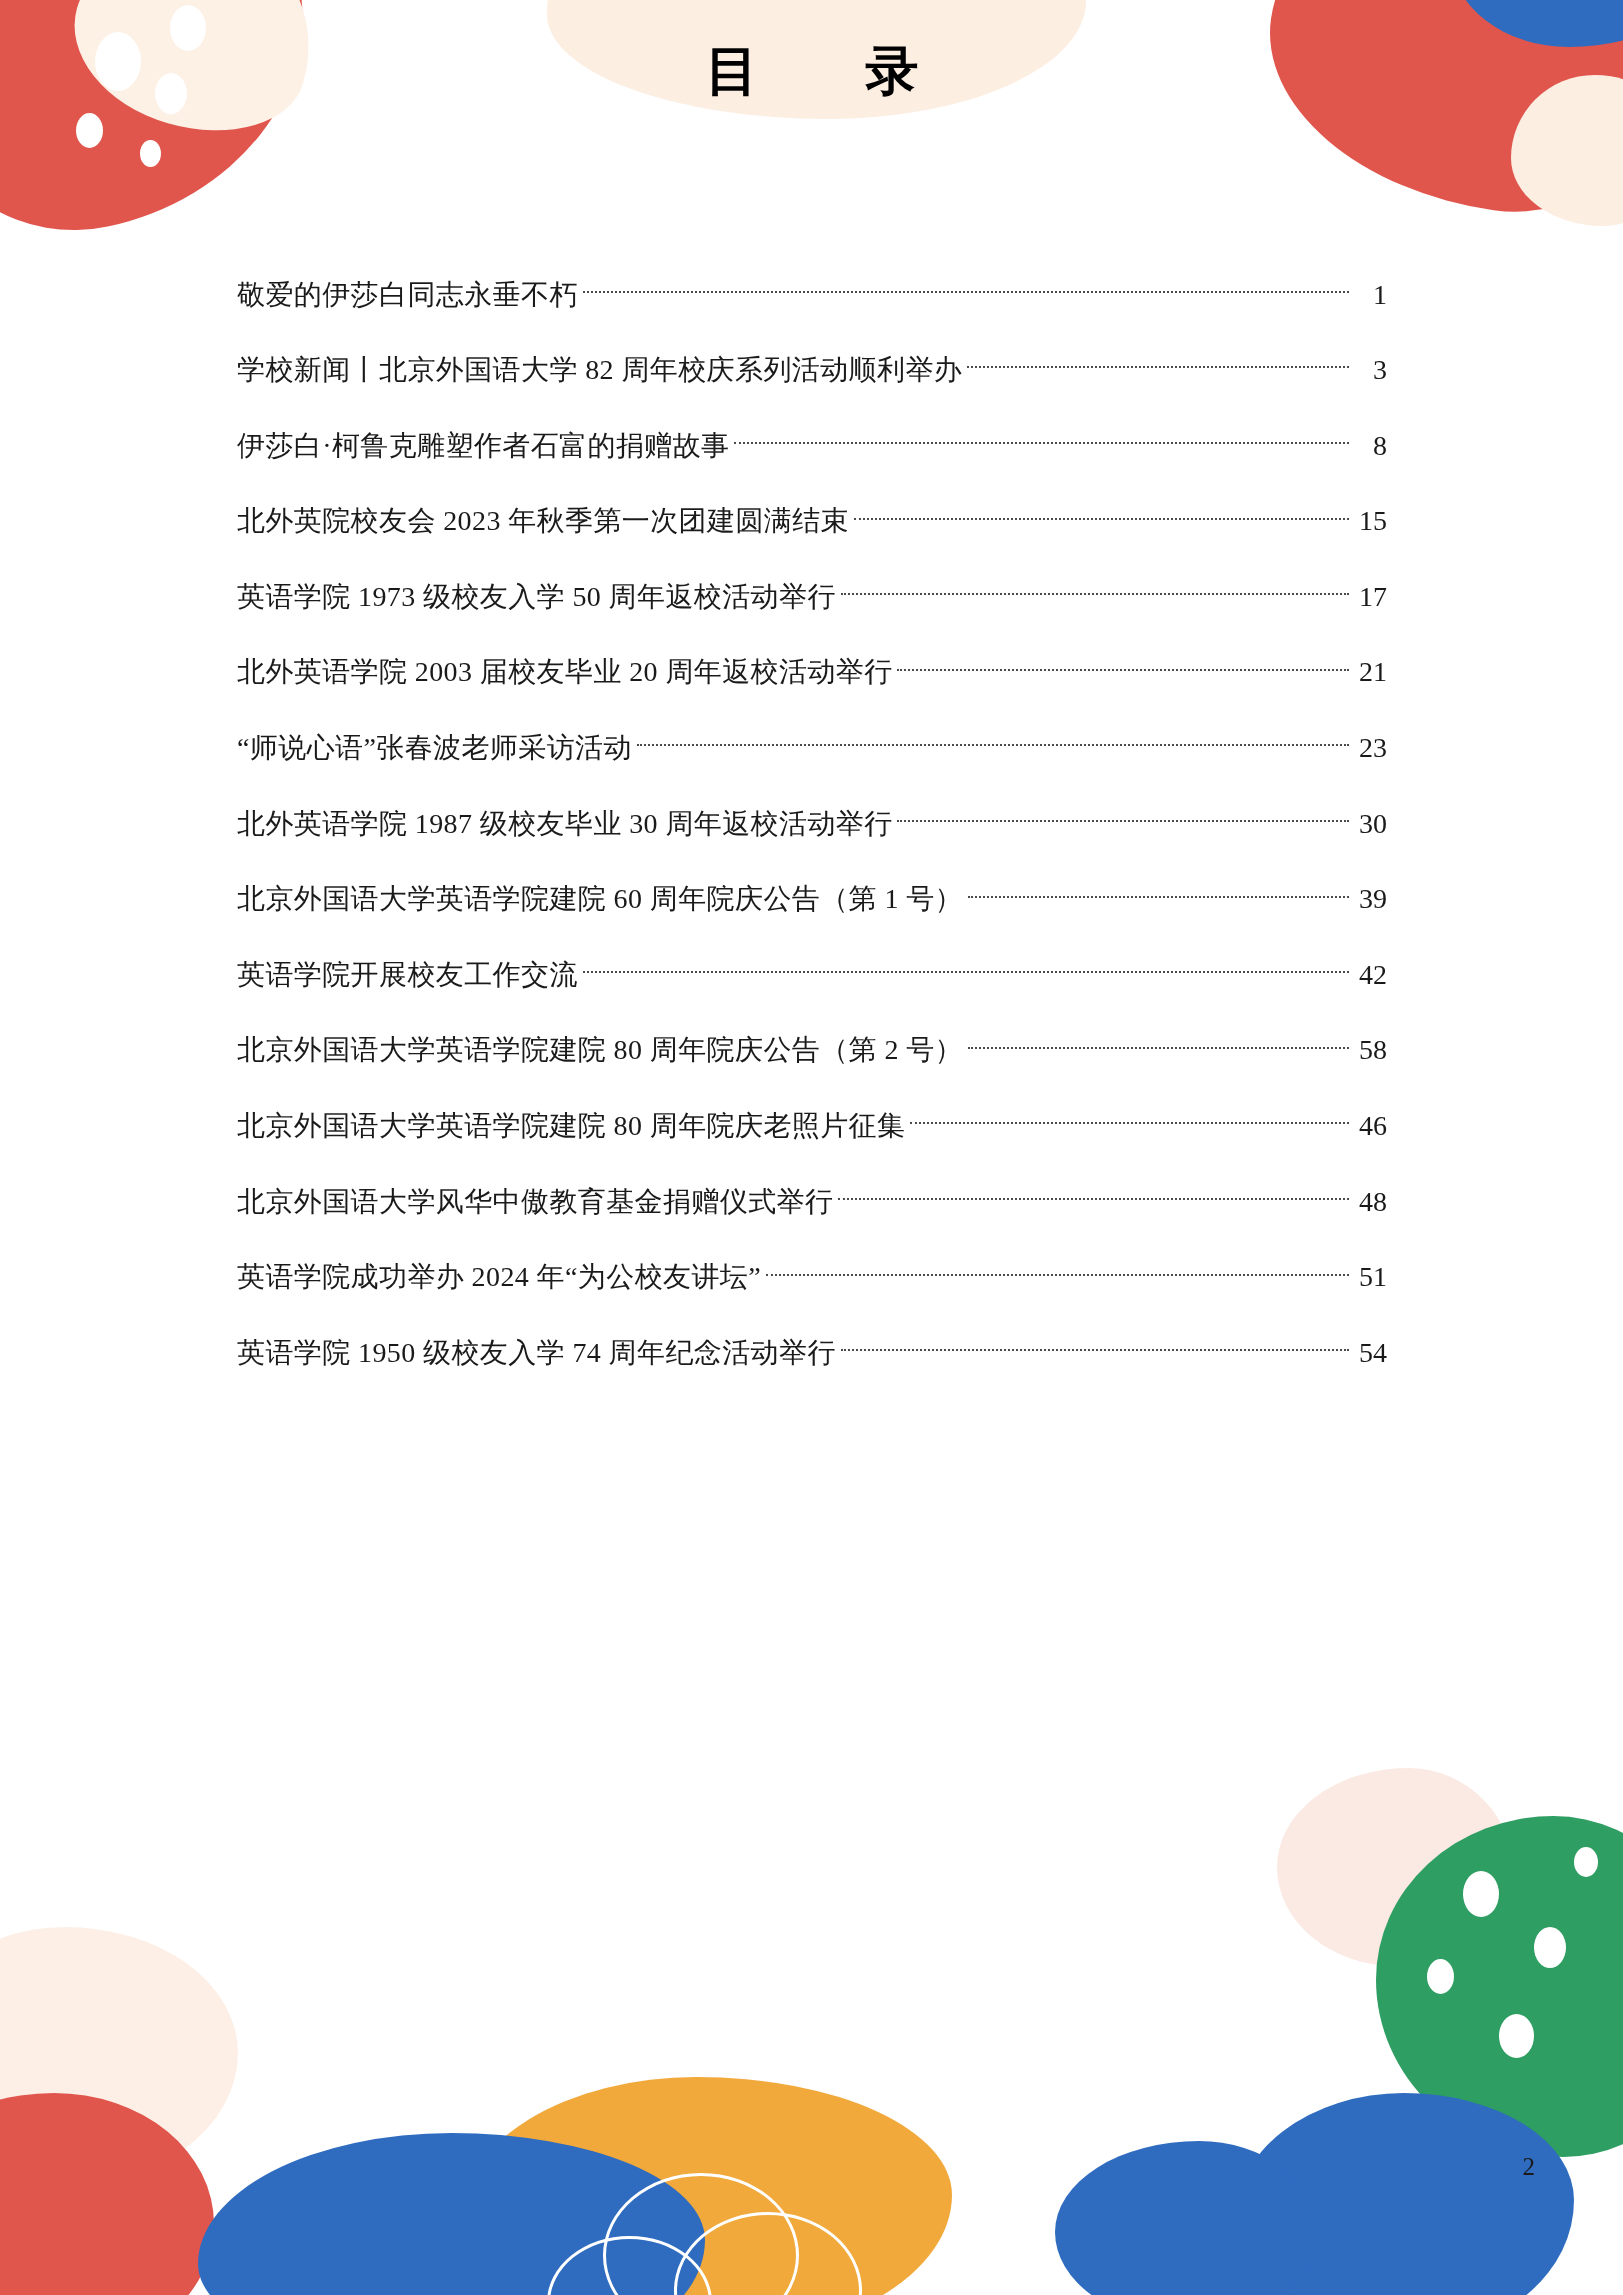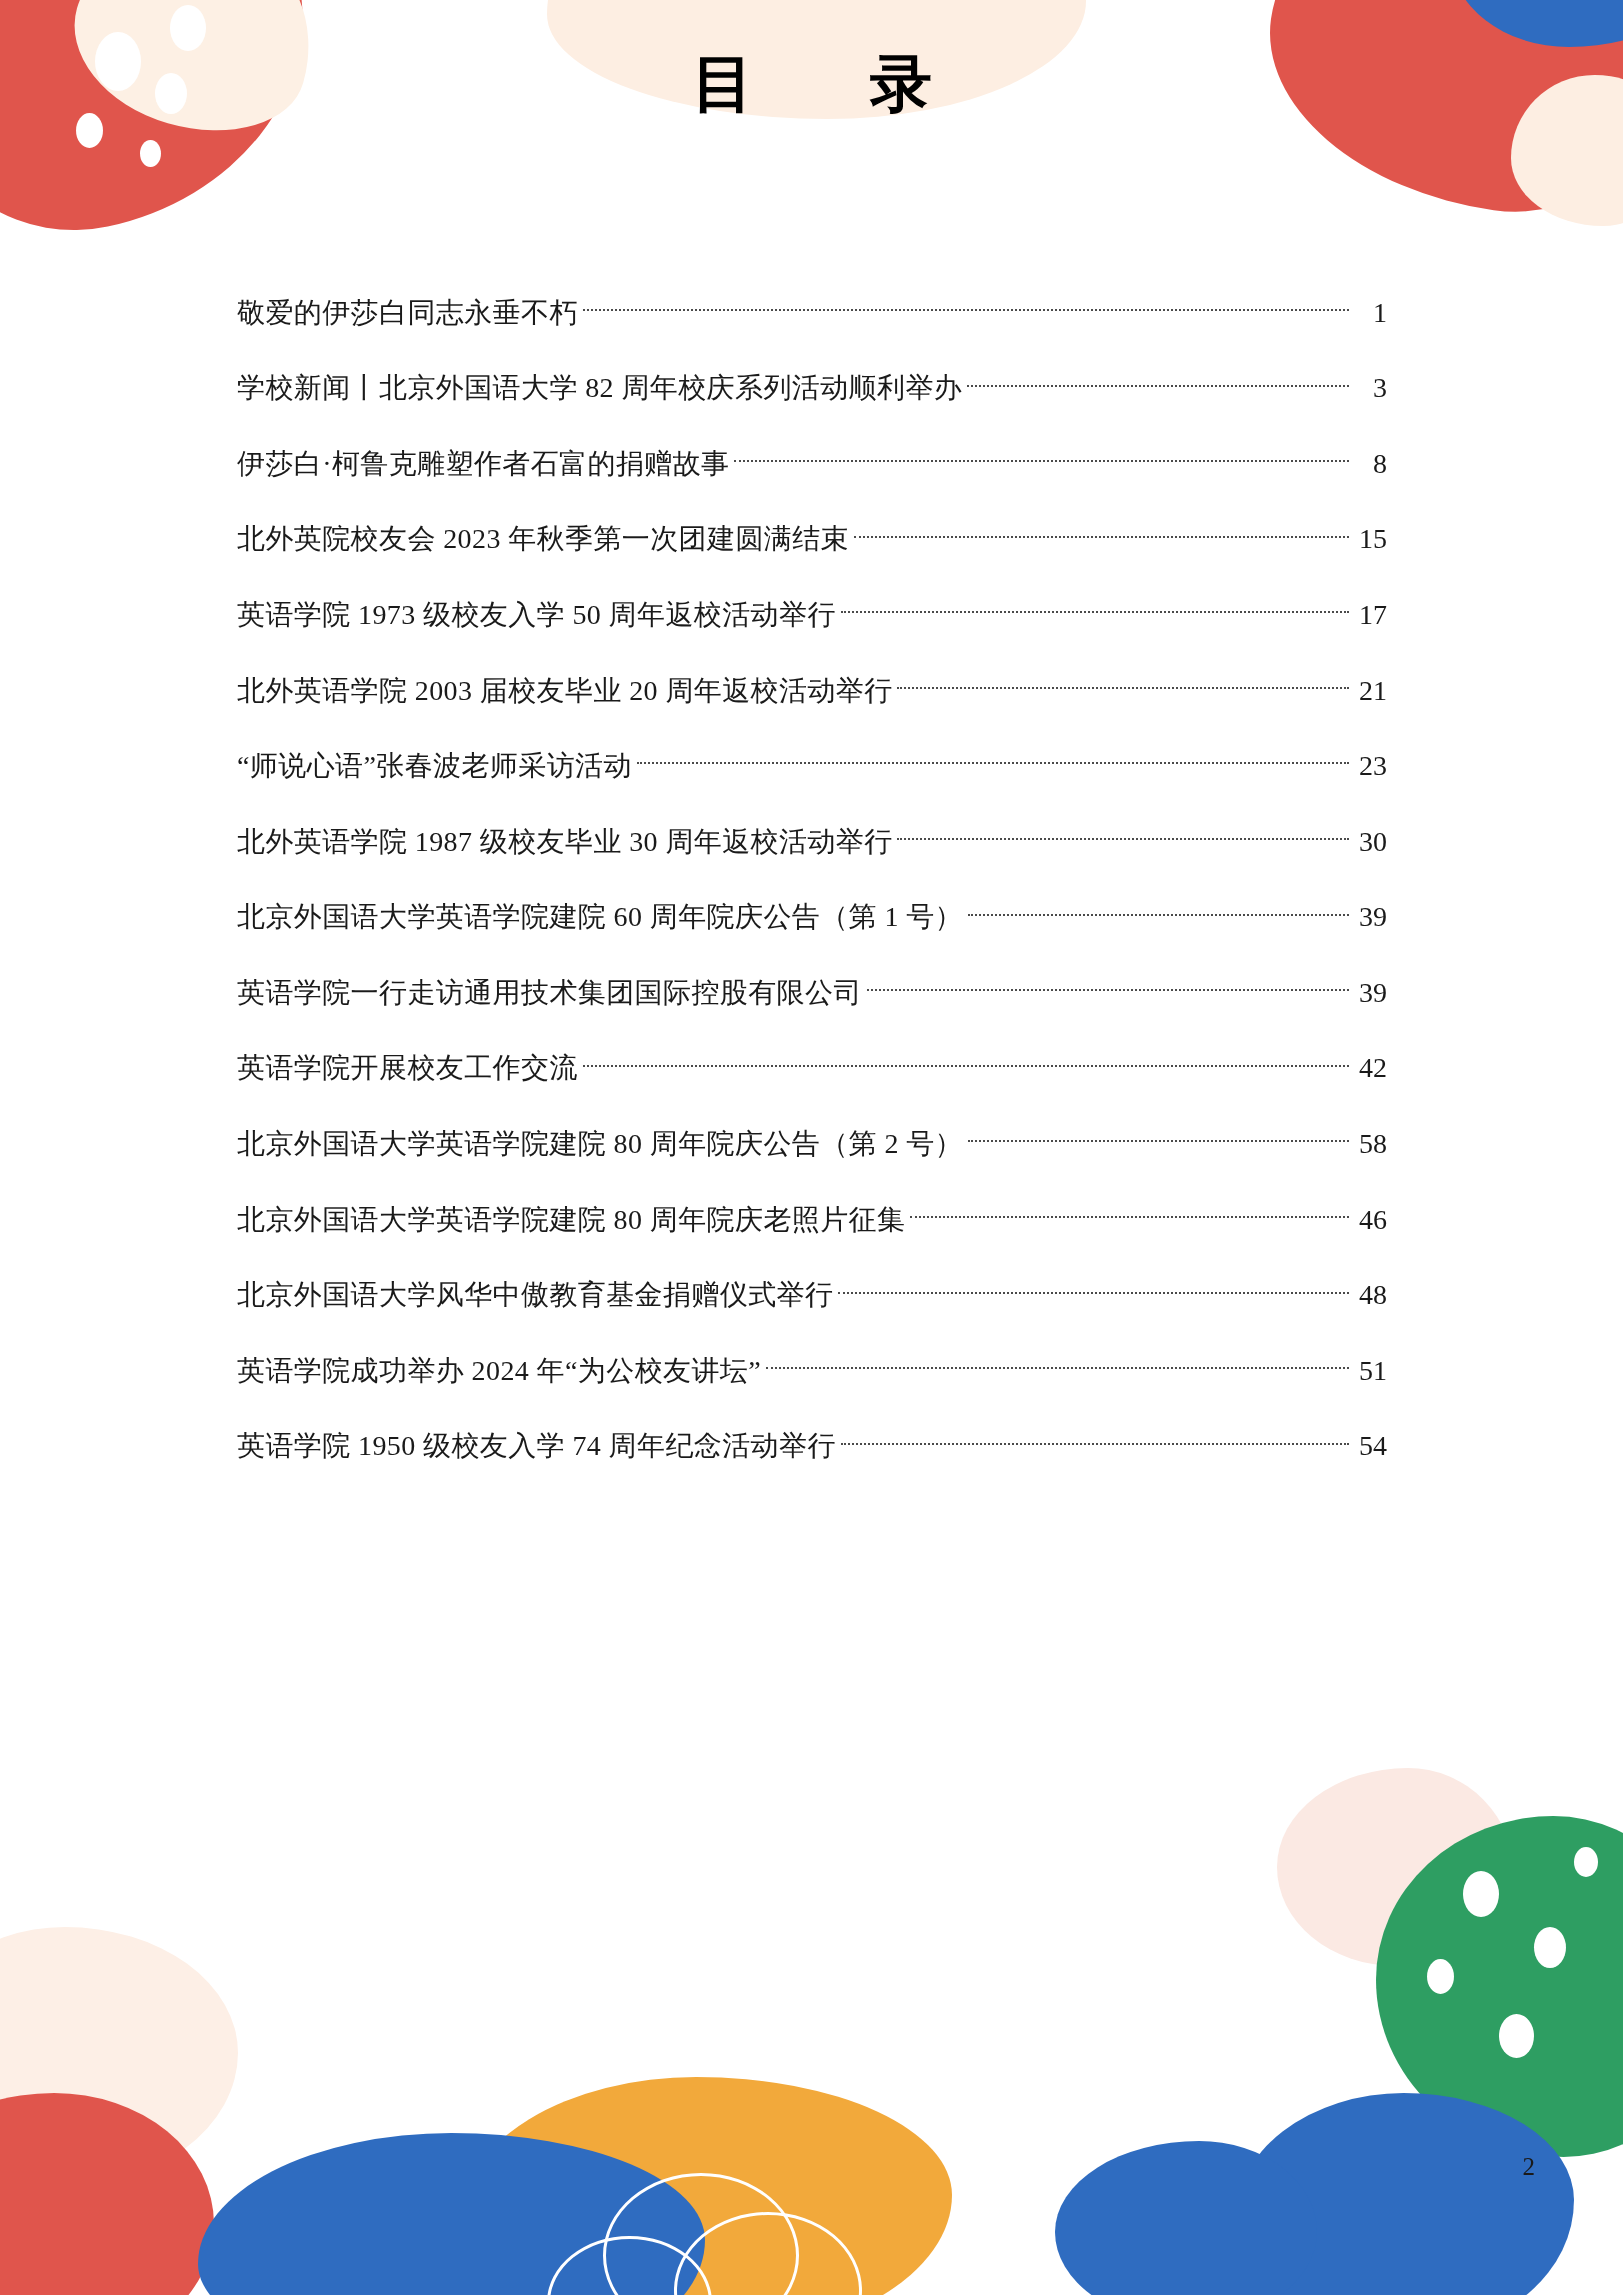--- a/index.html
+++ b/index.html
@@ -170,21 +170,21 @@
   }
 
   
   .content {
     position: relative;
     z-index: 2;
   }
 
   .toc-title {
     text-align: center;
-    font-size: 62px;
+    font-size: 53px;
     font-weight: bold;
     letter-spacing: 27px;
     color: #000000;
     font-family: "DejaVu Serif", "Liberation Serif", serif;
     text-indent: 27px;
   }
 
   .toc-list {
     margin: 0 auto;
     padding: 0;
@@ -318,25 +318,20 @@
         <span class="toc-label">北外英语学院 1987 级校友毕业 30 周年返校活动举行</span>
         <span class="toc-dots"></span>
         <span class="toc-page">30</span>
       </li>
       <li class="toc-item">
         <span class="toc-label">北京外国语大学英语学院建院 60 周年院庆公告（第 1 号）</span>
         <span class="toc-dots"></span>
         <span class="toc-page">39</span>
       </li>
       <li class="toc-item">
-        <span class="toc-label">英语学院一行走访通用技术集团国际控股有限公司</span>
-        <span class="toc-dots"></span>
-        <span class="toc-page">39</span>
-      </li>
-      <li class="toc-item">
         <span class="toc-label">英语学院开展校友工作交流</span>
         <span class="toc-dots"></span>
         <span class="toc-page">42</span>
       </li>
       <li class="toc-item">
         <span class="toc-label">北京外国语大学英语学院建院 80 周年院庆公告（第 2 号）</span>
         <span class="toc-dots"></span>
         <span class="toc-page">58</span>
       </li>
       <li class="toc-item">

